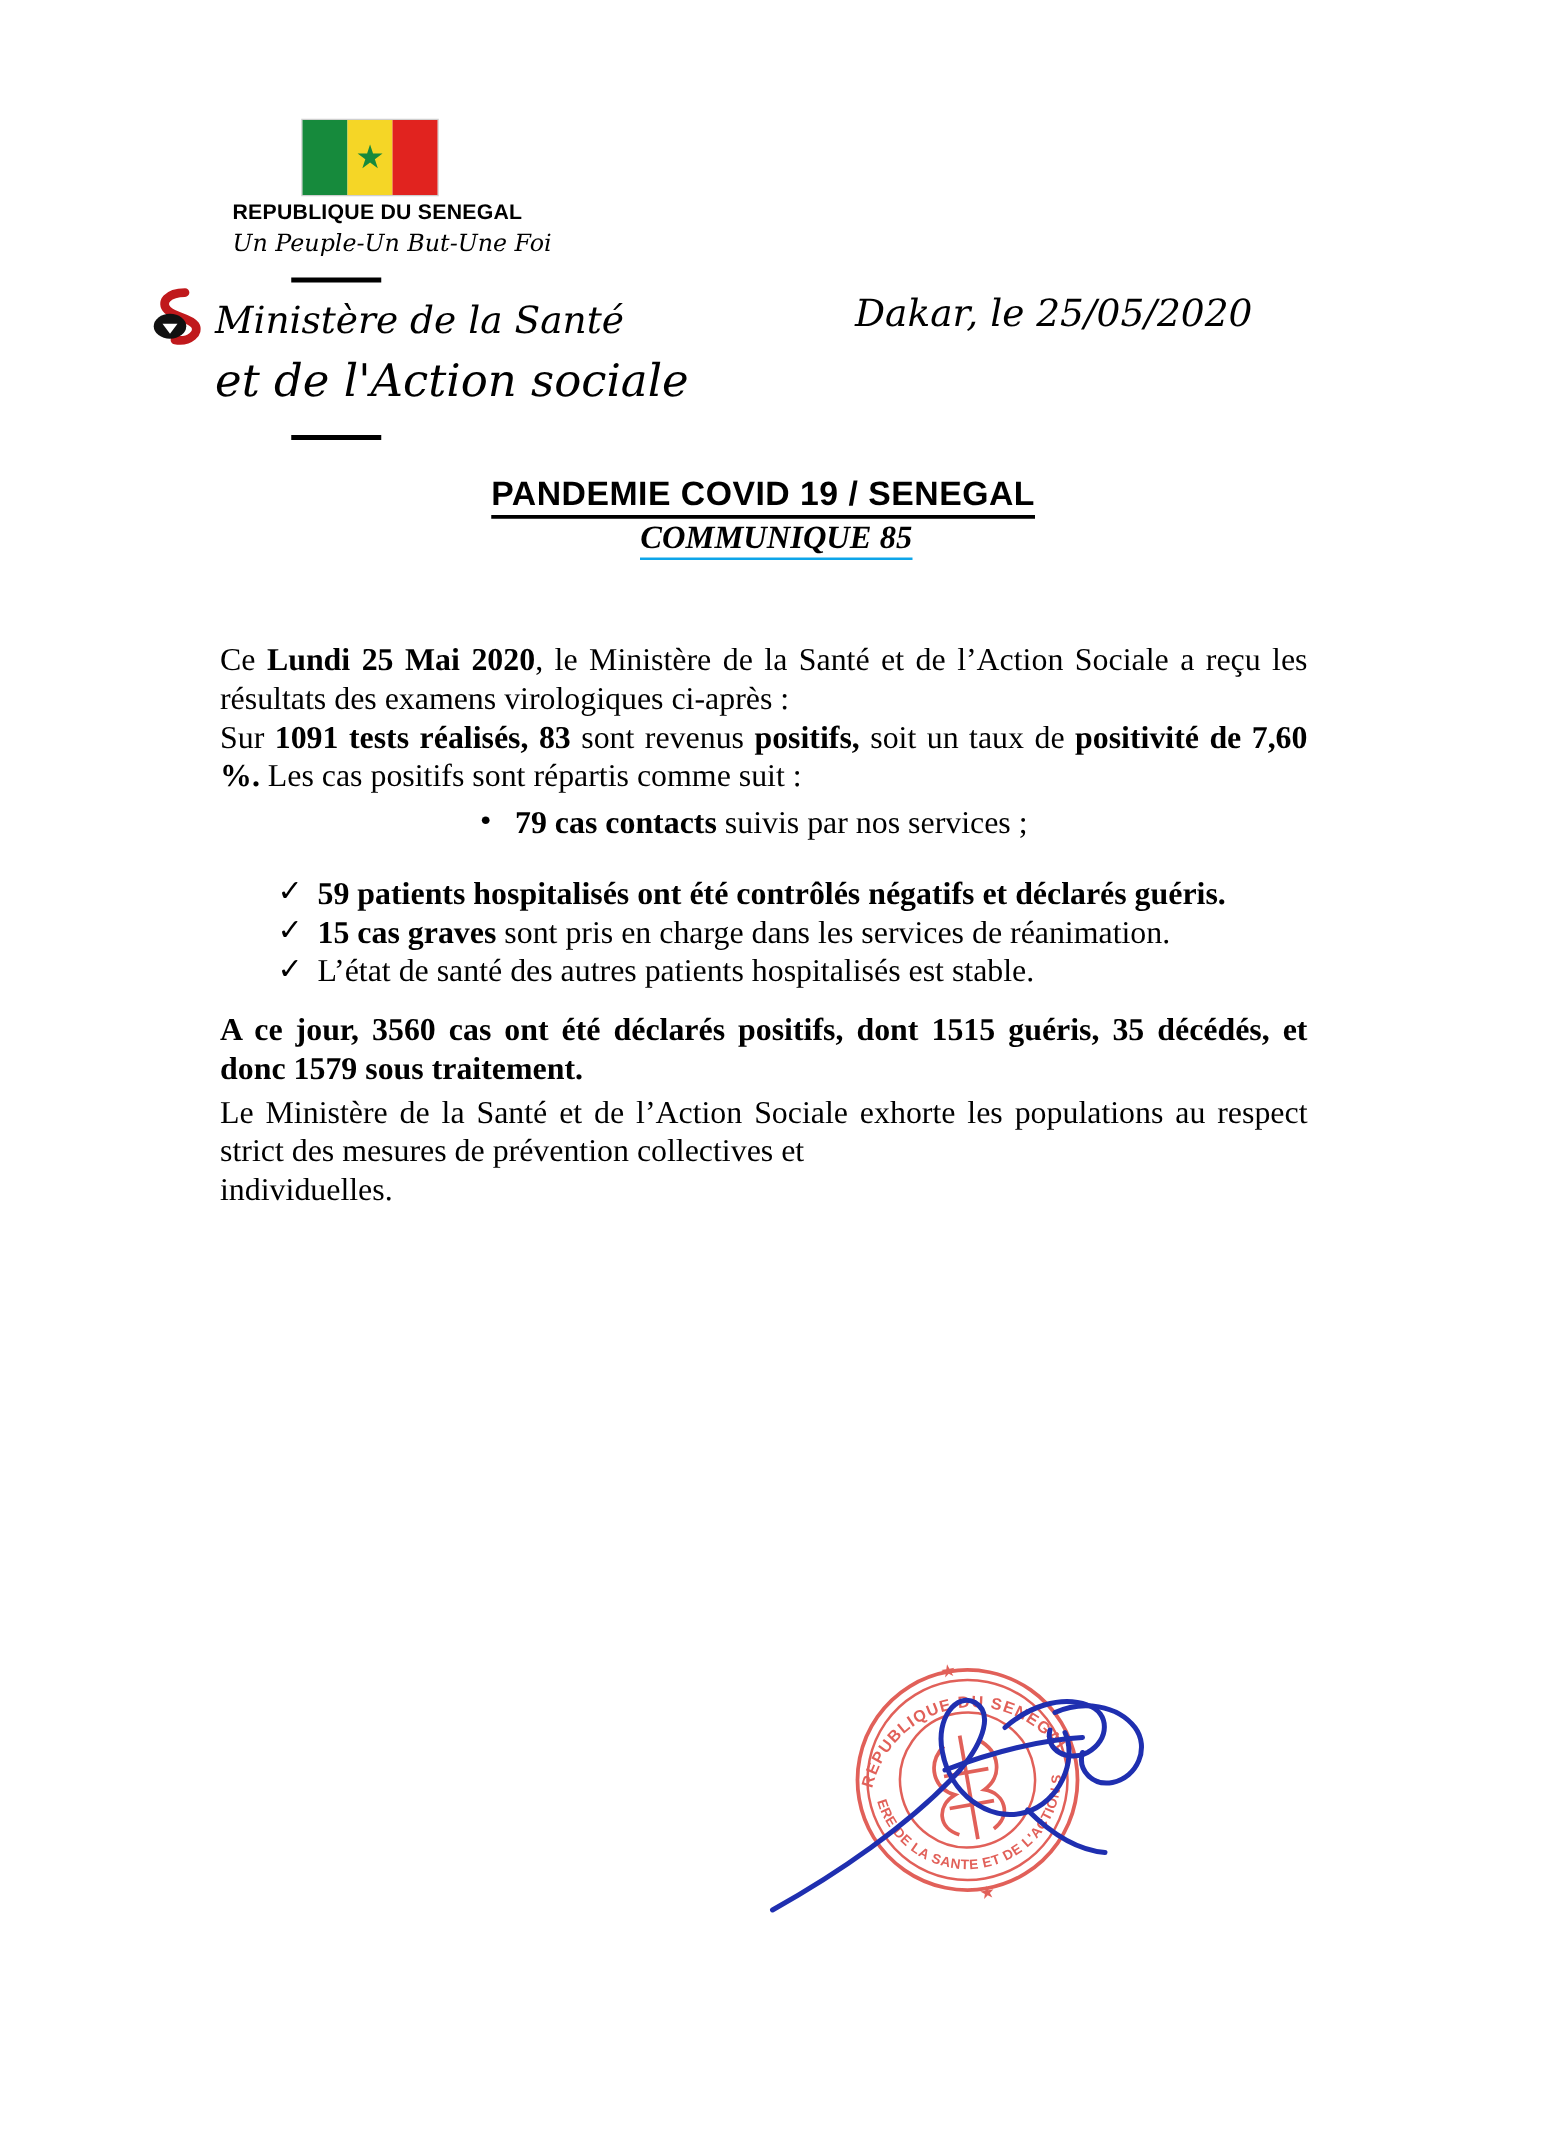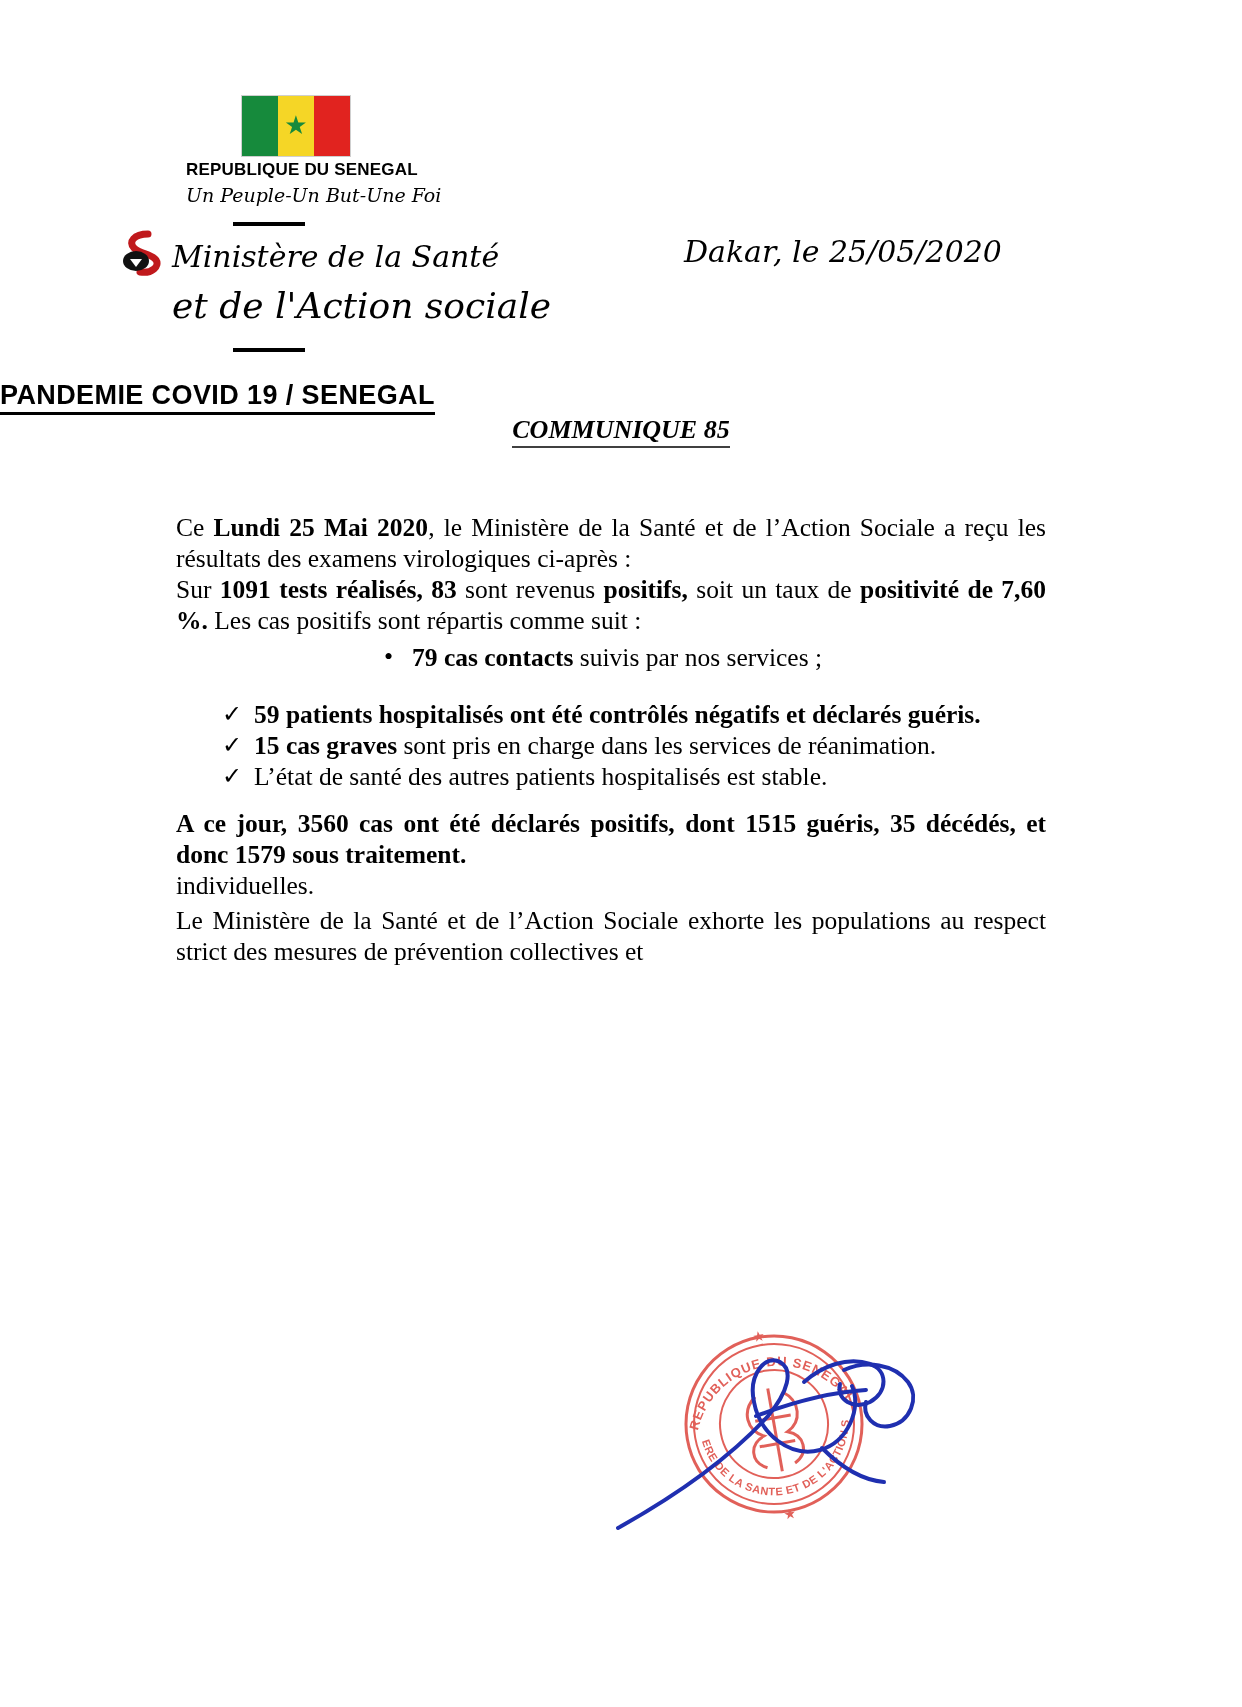--- a/index.html
+++ b/index.html
@@ -29,27 +29,27 @@
   .rule-bottom{position:absolute;left:233px;top:348px;width:72px;height:4px;background:#000;}
 
   .caduceus{position:absolute;left:114px;top:228px;width:55px;height:50px;}
 
   .ministere{position:absolute;left:172px;top:230px;font-family:"DejaVu Serif", serif;font-style:italic;font-size:30px;line-height:54px;white-space:nowrap;}
   .ministere2{position:absolute;left:172px;top:281px;font-family:"DejaVu Serif", serif;font-style:italic;font-size:36px;line-height:50px;white-space:nowrap;}
 
   .dakar{position:absolute;left:684px;top:234px;font-family:"DejaVu Serif", serif;font-style:italic;font-size:30px;white-space:nowrap;}
 
   
-  .title{position:absolute;left:0;top:380px;width:1221px;text-align:left;
+  .title{position:absolute;left:0;top:380px;width:1221px;text-align:center;
     font-family:"Liberation Sans", sans-serif;font-weight:bold;font-size:27px;
     letter-spacing:.4px;}
   .title span{border-bottom:3px solid #000;padding-bottom:2px;}
   .subtitle{position:absolute;left:0;top:415px;width:1242px;text-align:center;
     font-family:"Liberation Serif", serif;font-weight:bold;font-style:italic;font-size:26px;}
-  .subtitle span{border-bottom:2px solid #404040;padding-bottom:2px;text-align:center;}
+  .subtitle span{border-bottom:2px solid #0ea5e9;padding-bottom:2px;text-align:center;}
 
   
   .body{position:absolute;left:144px;top:512px;width:870px;font-size:25.5px;line-height:31px;margin-left:32px;}
   .p{text-align:justify;text-justify:inter-word;margin:0;}
   b{font-weight:bold;}
 
   .bullets{margin:6px 0 0 0;padding:0;list-style:none;}
   .bullets li{position:relative;padding-left:36px;margin-left:200px;text-align:justify;text-justify:inter-word;}
   .bullets li::before{content:"\2022";position:absolute;left:8px;top:-1px;font-size:26px;}
   .bullets li.last::before{top:-1px;}
@@ -119,22 +119,22 @@
     </ul>
 
     <ul class="checks">
       <li><b>59 patients hospitalisés ont été contrôlés négatifs et déclarés guéris.</b><span></span></li>
       <li><b>15 cas graves</b><span> sont pris en charge dans les services de réanimation.</span></li>
       <li class="noj"><span>L’état de santé des autres patients hospitalisés est stable.</span></li>
     </ul>
 
     <p class="p summary">A ce jour, 3560 cas ont été déclarés positifs, dont 1515 guéris, 35 décédés, et donc 1579 sous traitement.</p>
 
+    <p class="p closing">Le Ministère de la Santé et de l’Action Sociale exhorte les populations au respect strict des mesures de prévention collectives et</p>
     <p class="p closing-last">individuelles.</p>
-    <p class="p closing">Le Ministère de la Santé et de l’Action Sociale exhorte les populations au respect strict des mesures de prévention collectives et</p>
   </div>
 
   <svg class="stamp" viewBox="0 0 205 205">
     <defs>
       <path id="arcTop" d="M 22,107 A 83,83 0 0 1 183,107"></path>
       <path id="arcBot" d="M 28,107 A 75,75 0 0 0 177,107"></path>
     </defs>
     <g transform="rotate(-10 102 102)" opacity="0.78">
       <circle cx="102" cy="102" r="88" fill="none" stroke="#d9342b" stroke-width="3"></circle>
       <circle cx="102" cy="102" r="80" fill="none" stroke="#d9342b" stroke-width="2"></circle>

